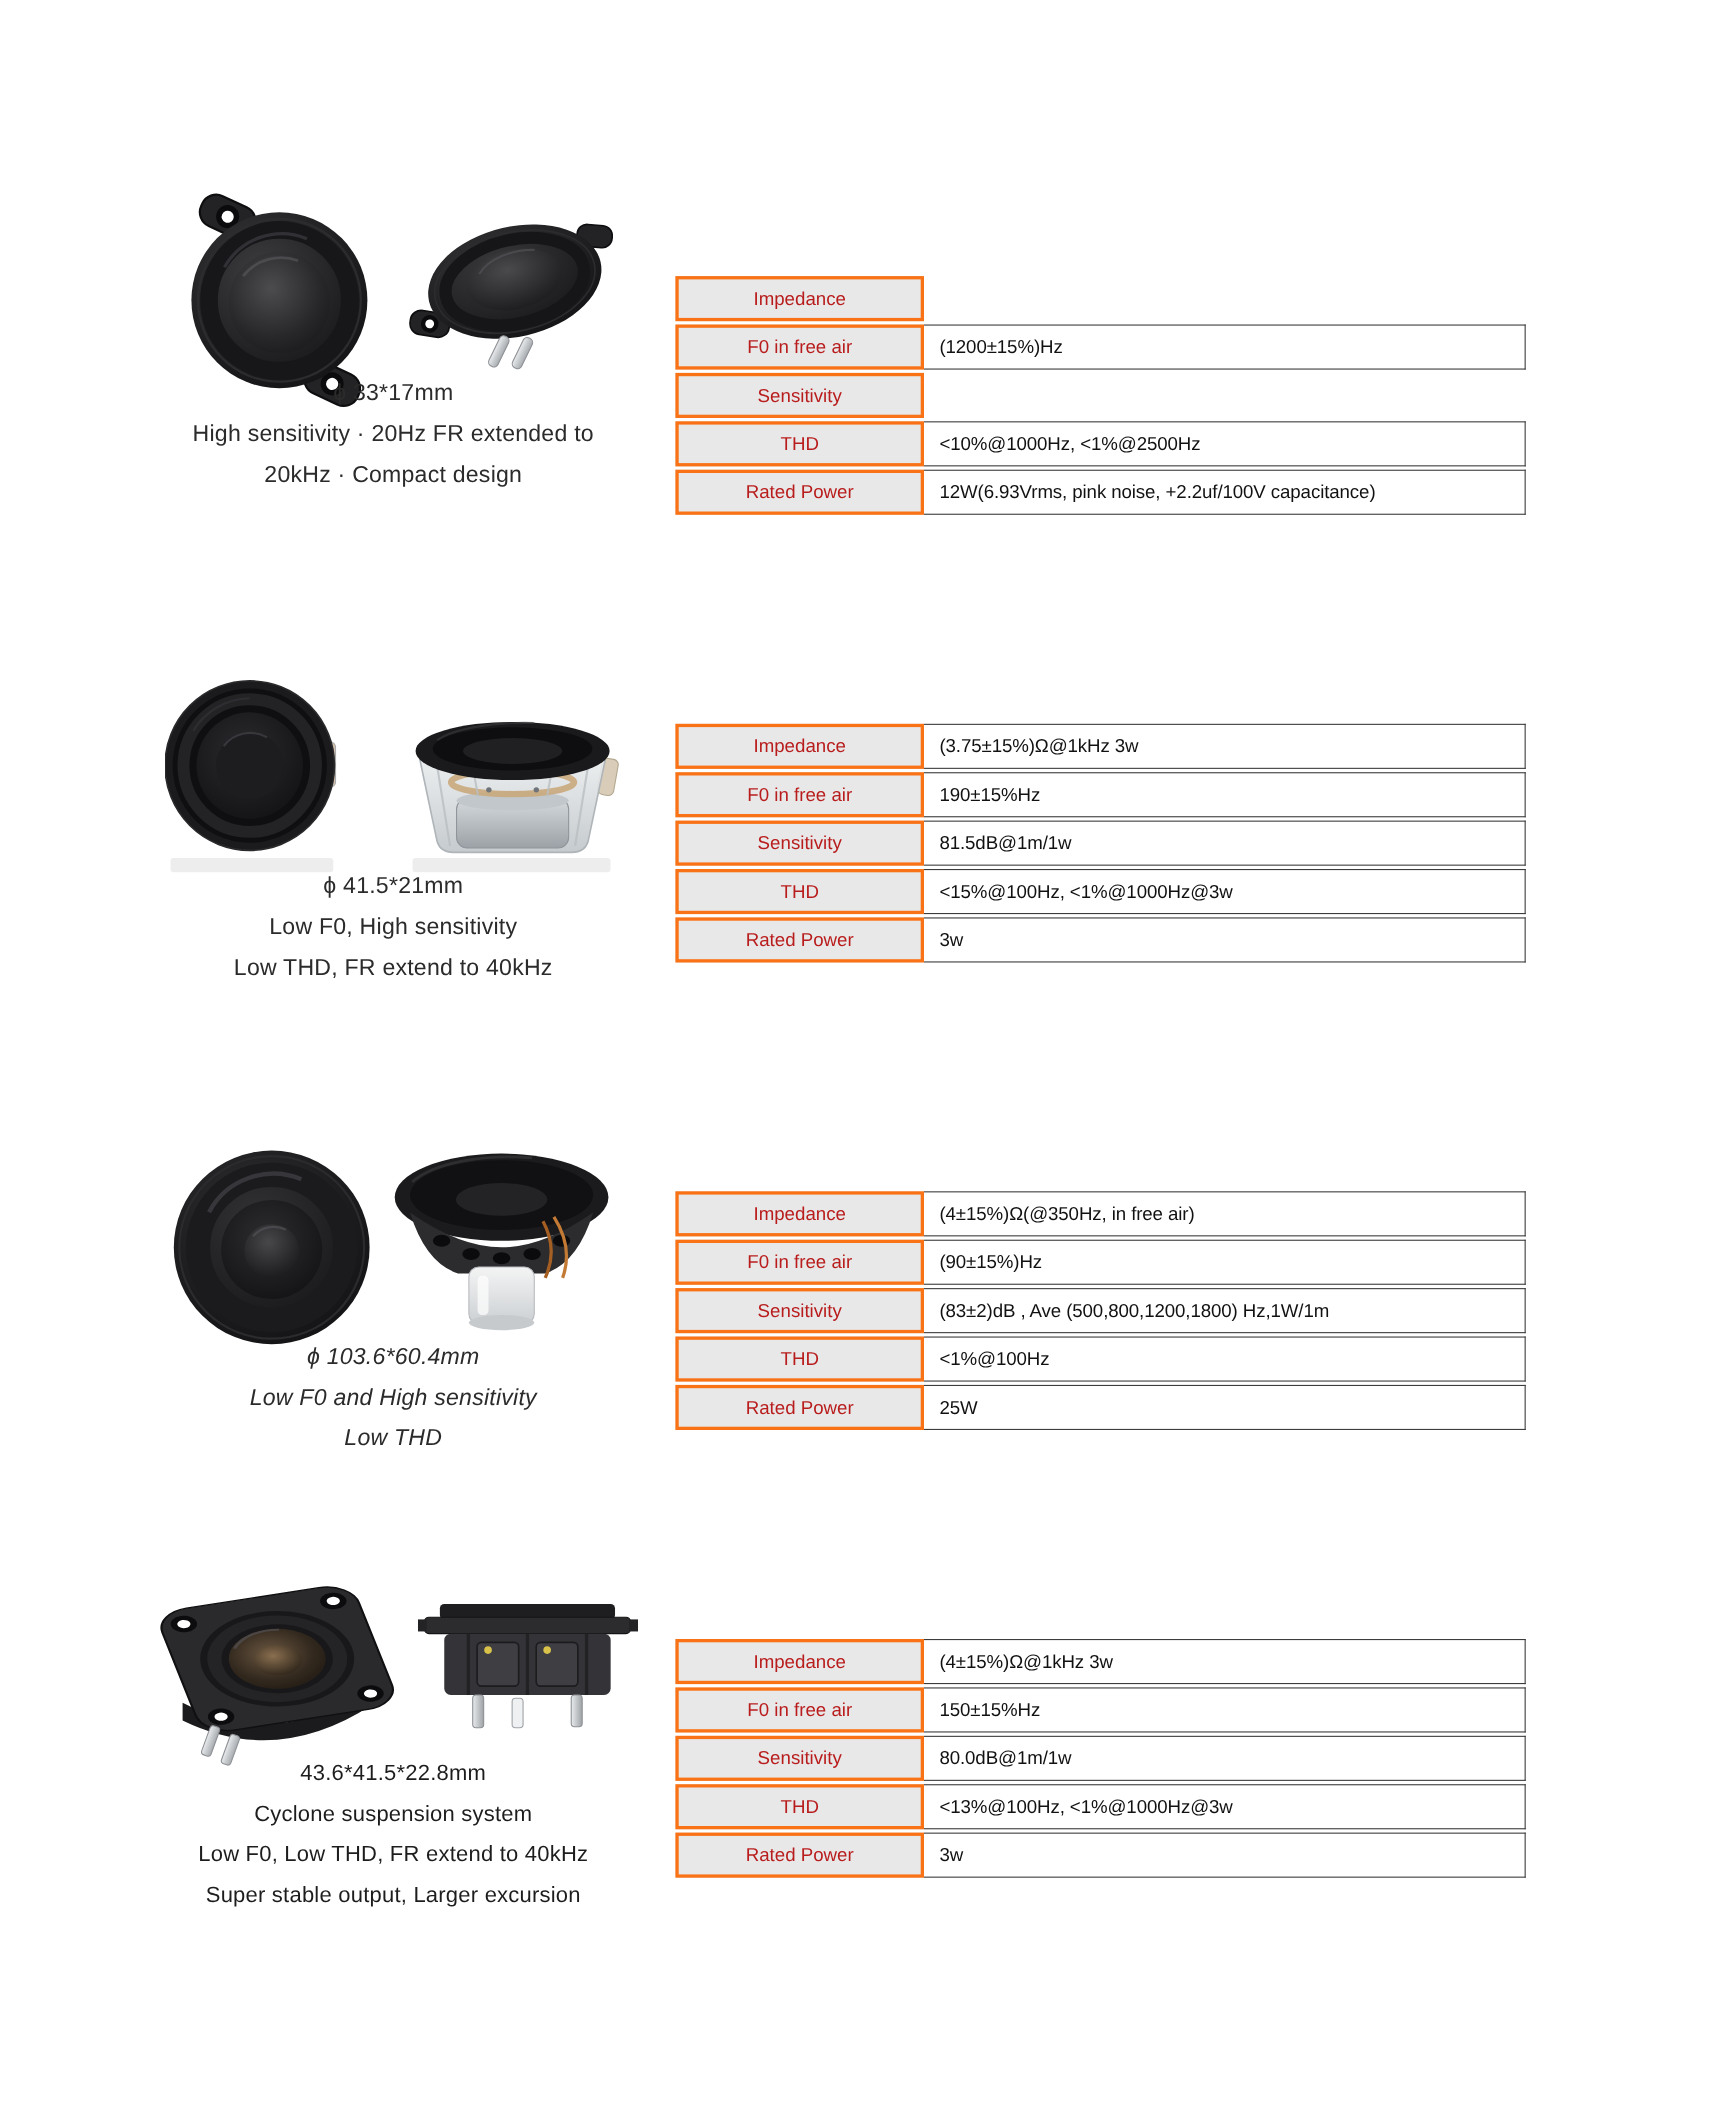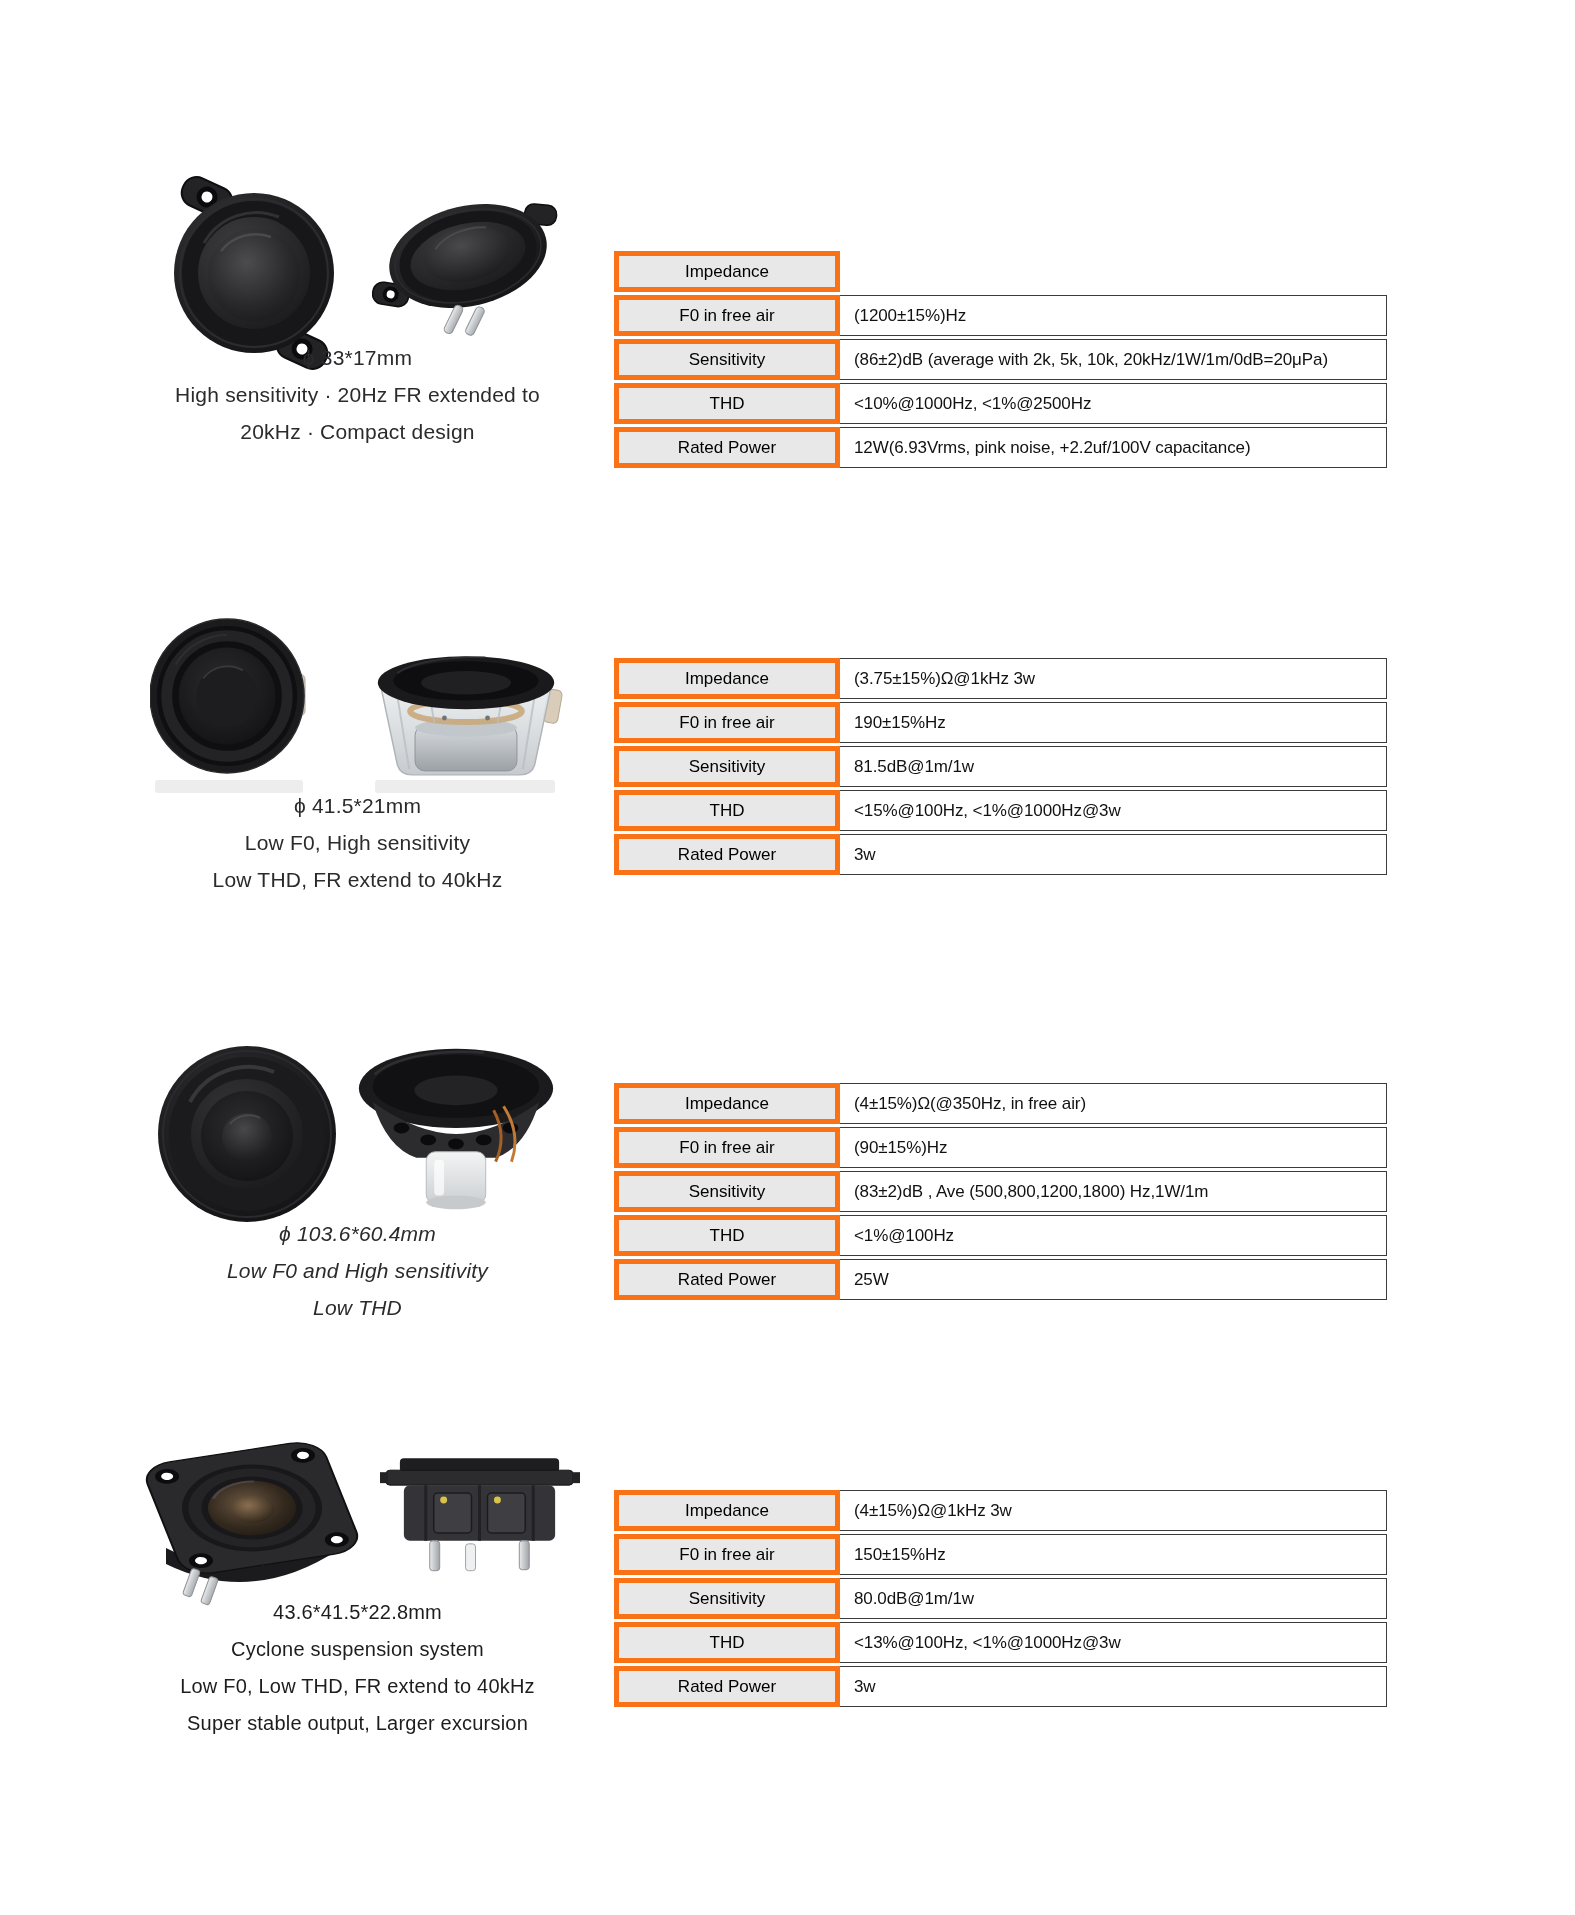--- a/index.html
+++ b/index.html
@@ -13,22 +13,22 @@
   .caption{
     position:absolute;left:70px;width:575px;text-align:center;
     font-size:21px;line-height:37px;color:#2b2b2b;letter-spacing:0.2px;
   }
   .caption.small{font-size:20px;color:#1d1d1d;}
   
   .spec-table{position:absolute;left:614px;width:773px;}
   .spec-row{display:flex;height:41px;margin-bottom:3px;}
   .spec-label{
     width:226px;box-sizing:border-box;background:#e8e8e8;
-    border:5px solid #f97316;display:flex;align-items:center;justify-content:center;
-    font-size:17px;color:#000000;
+    border:3px solid #f97316;display:flex;align-items:center;justify-content:center;
+    font-size:17px;color:#b91c1c;
   }
   .spec-value{
     flex:1;box-sizing:border-box;background:#fff;
     border:1px solid #3c3c3c;border-left:none;display:flex;align-items:center;
     padding-left:14px;font-size:17px;color:#111;white-space:nowrap;letter-spacing:-0.1px;
   }
   .photo-shadow{position:absolute;background:#ededed;border-radius:3px;}
   svg{display:block;}
 </style>
 </head>
@@ -113,21 +113,20 @@
 <div class="spec-table" style="top:251px;">
   <div class="spec-row">
     <div class="spec-label">Impedance</div>
   </div>
   <div class="spec-row">
     <div class="spec-label">F0 in free air</div>
     <div class="spec-value">(1200±15%)Hz</div>
   </div>
   <div class="spec-row">
     <div class="spec-label">Sensitivity</div>
-    <div class="spec-value">(86±2)dB (average with 2k, 5k, 10k, 20kHz/1W/1m/0dB=20μPa)</div>
   </div>
   <div class="spec-row">
     <div class="spec-label">THD</div>
     <div class="spec-value">&lt;10%@1000Hz, &lt;1%@2500Hz</div>
   </div>
   <div class="spec-row">
     <div class="spec-label">Rated Power</div>
     <div class="spec-value">12W(6.93Vrms, pink noise, +2.2uf/100V capacitance)</div>
   </div>
 </div>

